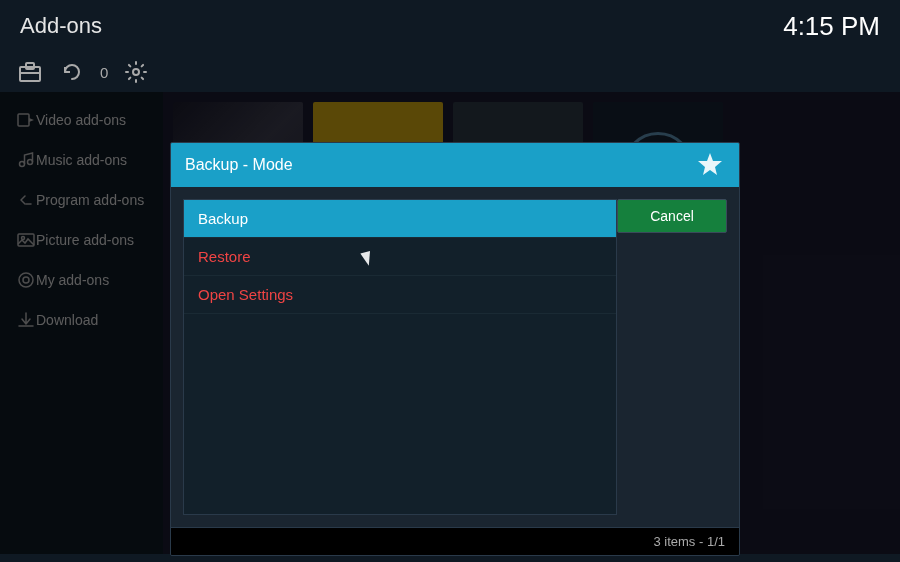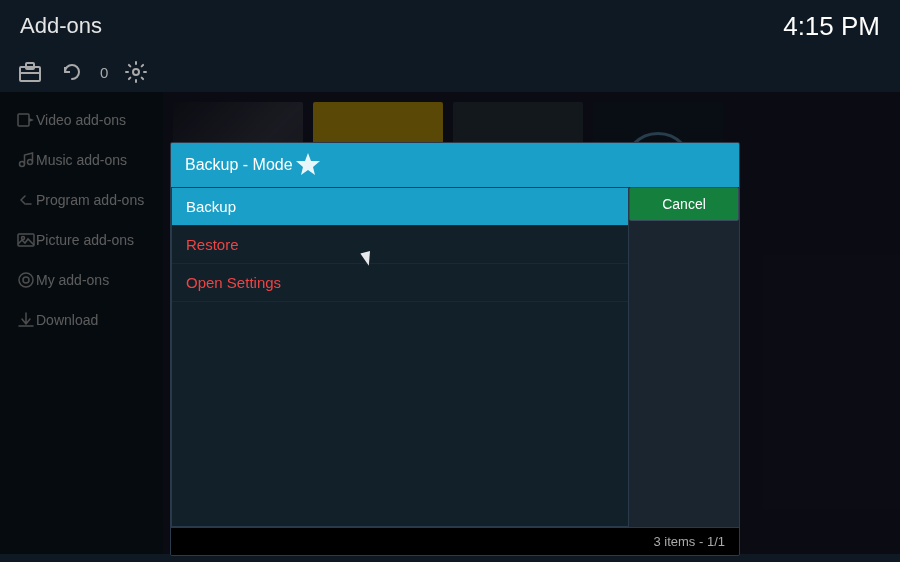--- a/index.html
+++ b/index.html
@@ -156,38 +156,39 @@
       background-color: #1a2530;
       border: 1px solid #2a3a4a;
       z-index: 20;
       border-radius: 2px;
       overflow: hidden;
     }
     .dialog-header {
       background-color: #1aa0c8;
       display: flex;
       align-items: center;
-      justify-content: flex-start;
+      justify-content: space-between;
       padding: 10px 14px;
       height: 44px;
     }
     .dialog-title {
       font-size: 16px;
       font-weight: 500;
       color: #ffffff;
     }
     .dialog-kodi-icon {
       width: 30px;
       height: 30px;
       display: flex;
       align-items: center;
       justify-content: center;
     }
     .dialog-body {
       display: flex;
+      padding: 12px;
       min-height: 340px;
     }
     .dialog-list {
       flex: 1;
       background-color: #12202a;
       border: 1px solid #2a3a4a;
     }
     .dialog-list-item {
       padding: 10px 14px;
       font-size: 15px;

